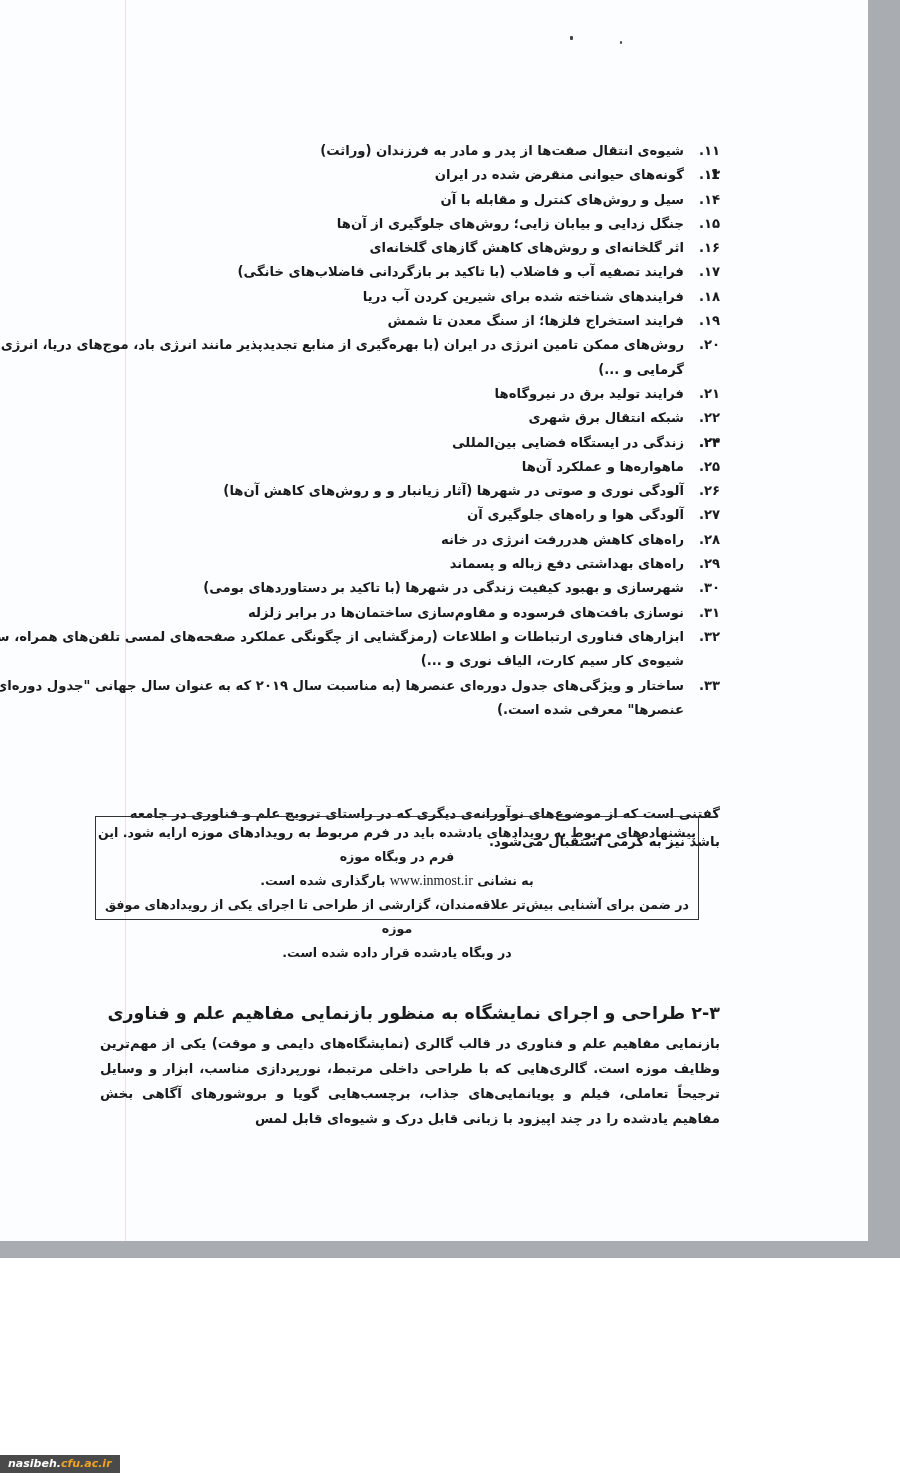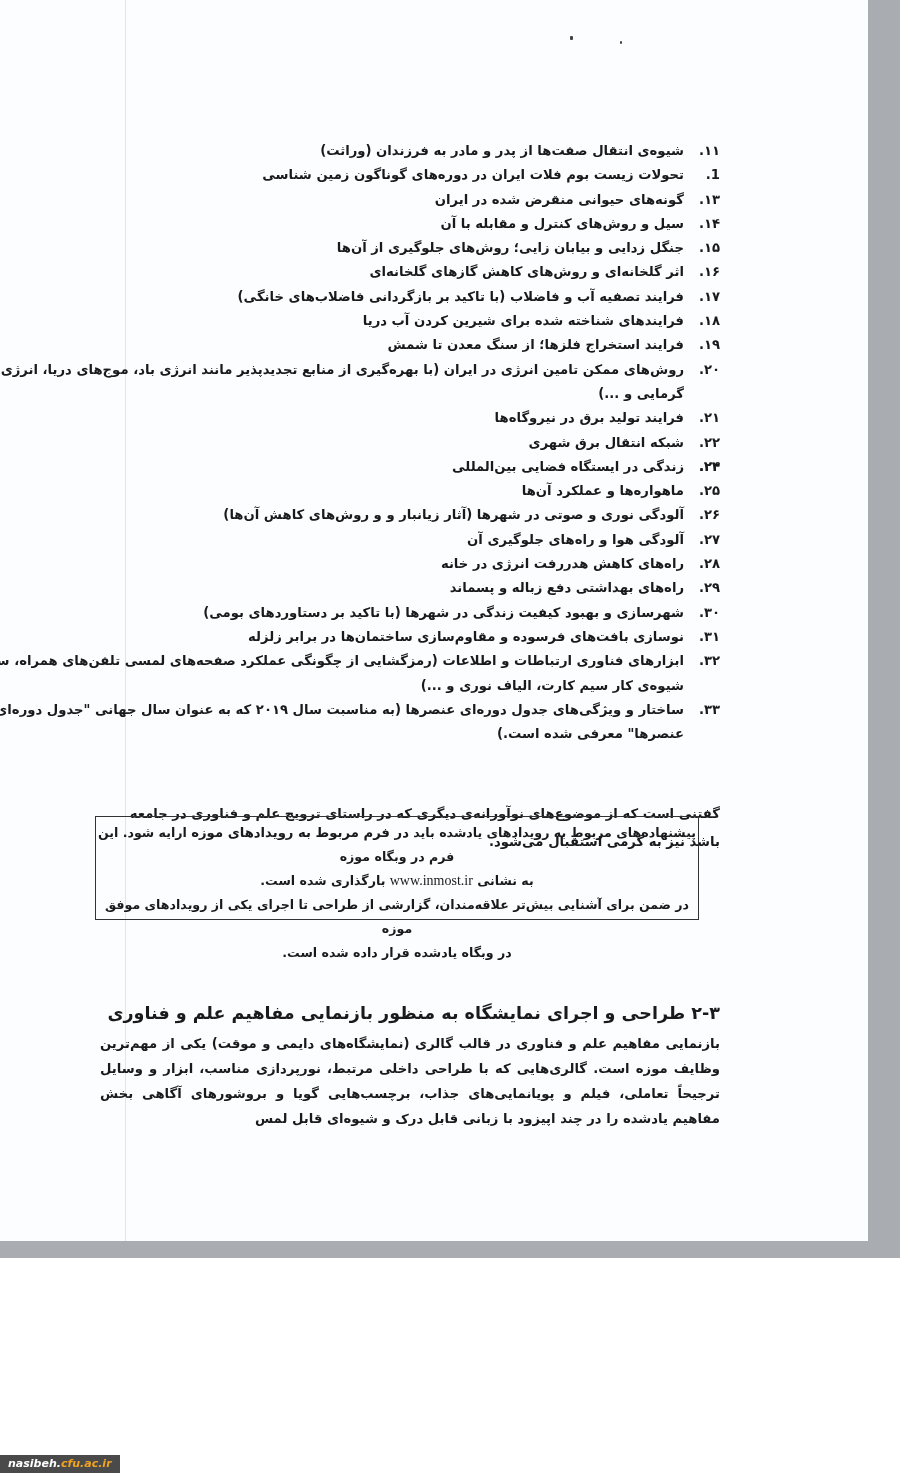--- a/index.html
+++ b/index.html
@@ -65,21 +65,21 @@
 
 <div class="scan-frame"></div>
 <div class="scan-page"></div>
 <div class="pink-rule"></div>
 <span class="speck" style="left:570px;top:36px;"></span>
 <span class="speck" style="left:620px;top:41px;width:2px;height:3px;"></span>
 
 <div class="content">
   <ul class="list" id="topic-list">
       <li><span class="num">۱۱.</span><span>شیوه‌ی انتقال صفت‌ها از پدر و مادر به فرزندان (وراثت)</span></li>
-      <li><span class="num">1.</span><span>تحولات زیست بوم فلات ایران در دوره‌های گوناگون زمین شناسی</span></li>
+      <li><span class="num">1.</span></li>
       <li><span class="num">۱۳.</span><span>گونه‌های حیوانی منقرض شده در ایران</span></li>
       <li><span class="num">۱۴.</span><span>سیل و روش‌های کنترل و مقابله با آن</span></li>
       <li><span class="num">۱۵.</span><span>جنگل زدایی و بیابان زایی؛ روش‌های جلوگیری از آن‌ها</span></li>
       <li><span class="num">۱۶.</span><span>اثر گلخانه‌ای و روش‌های کاهش گازهای گلخانه‌ای</span></li>
       <li><span class="num">۱۷.</span><span>فرایند تصفیه آب و فاضلاب (با تاکید بر بازگردانی فاضلاب‌های خانگی)</span></li>
       <li><span class="num">۱۸.</span><span>فرایندهای شناخته شده برای شیرین کردن آب دریا</span></li>
       <li><span class="num">۱۹.</span><span>فرایند استخراج فلزها؛ از سنگ معدن تا شمش</span></li>
       <li><span class="num">۲۰.</span><span>روش‌های ممکن تامین انرژی در ایران (با بهره‌گیری از منابع تجدیدپذیر مانند انرژی باد، موج‌های دریا، انرژی زمین</span><span class="cont">گرمایی و ...)</span></li>
       <li><span class="num">۲۱.</span><span>فرایند تولید برق در نیروگاه‌ها</span></li>
       <li><span class="num">۲۲.</span><span>شبکه انتقال برق شهری</span></li>

